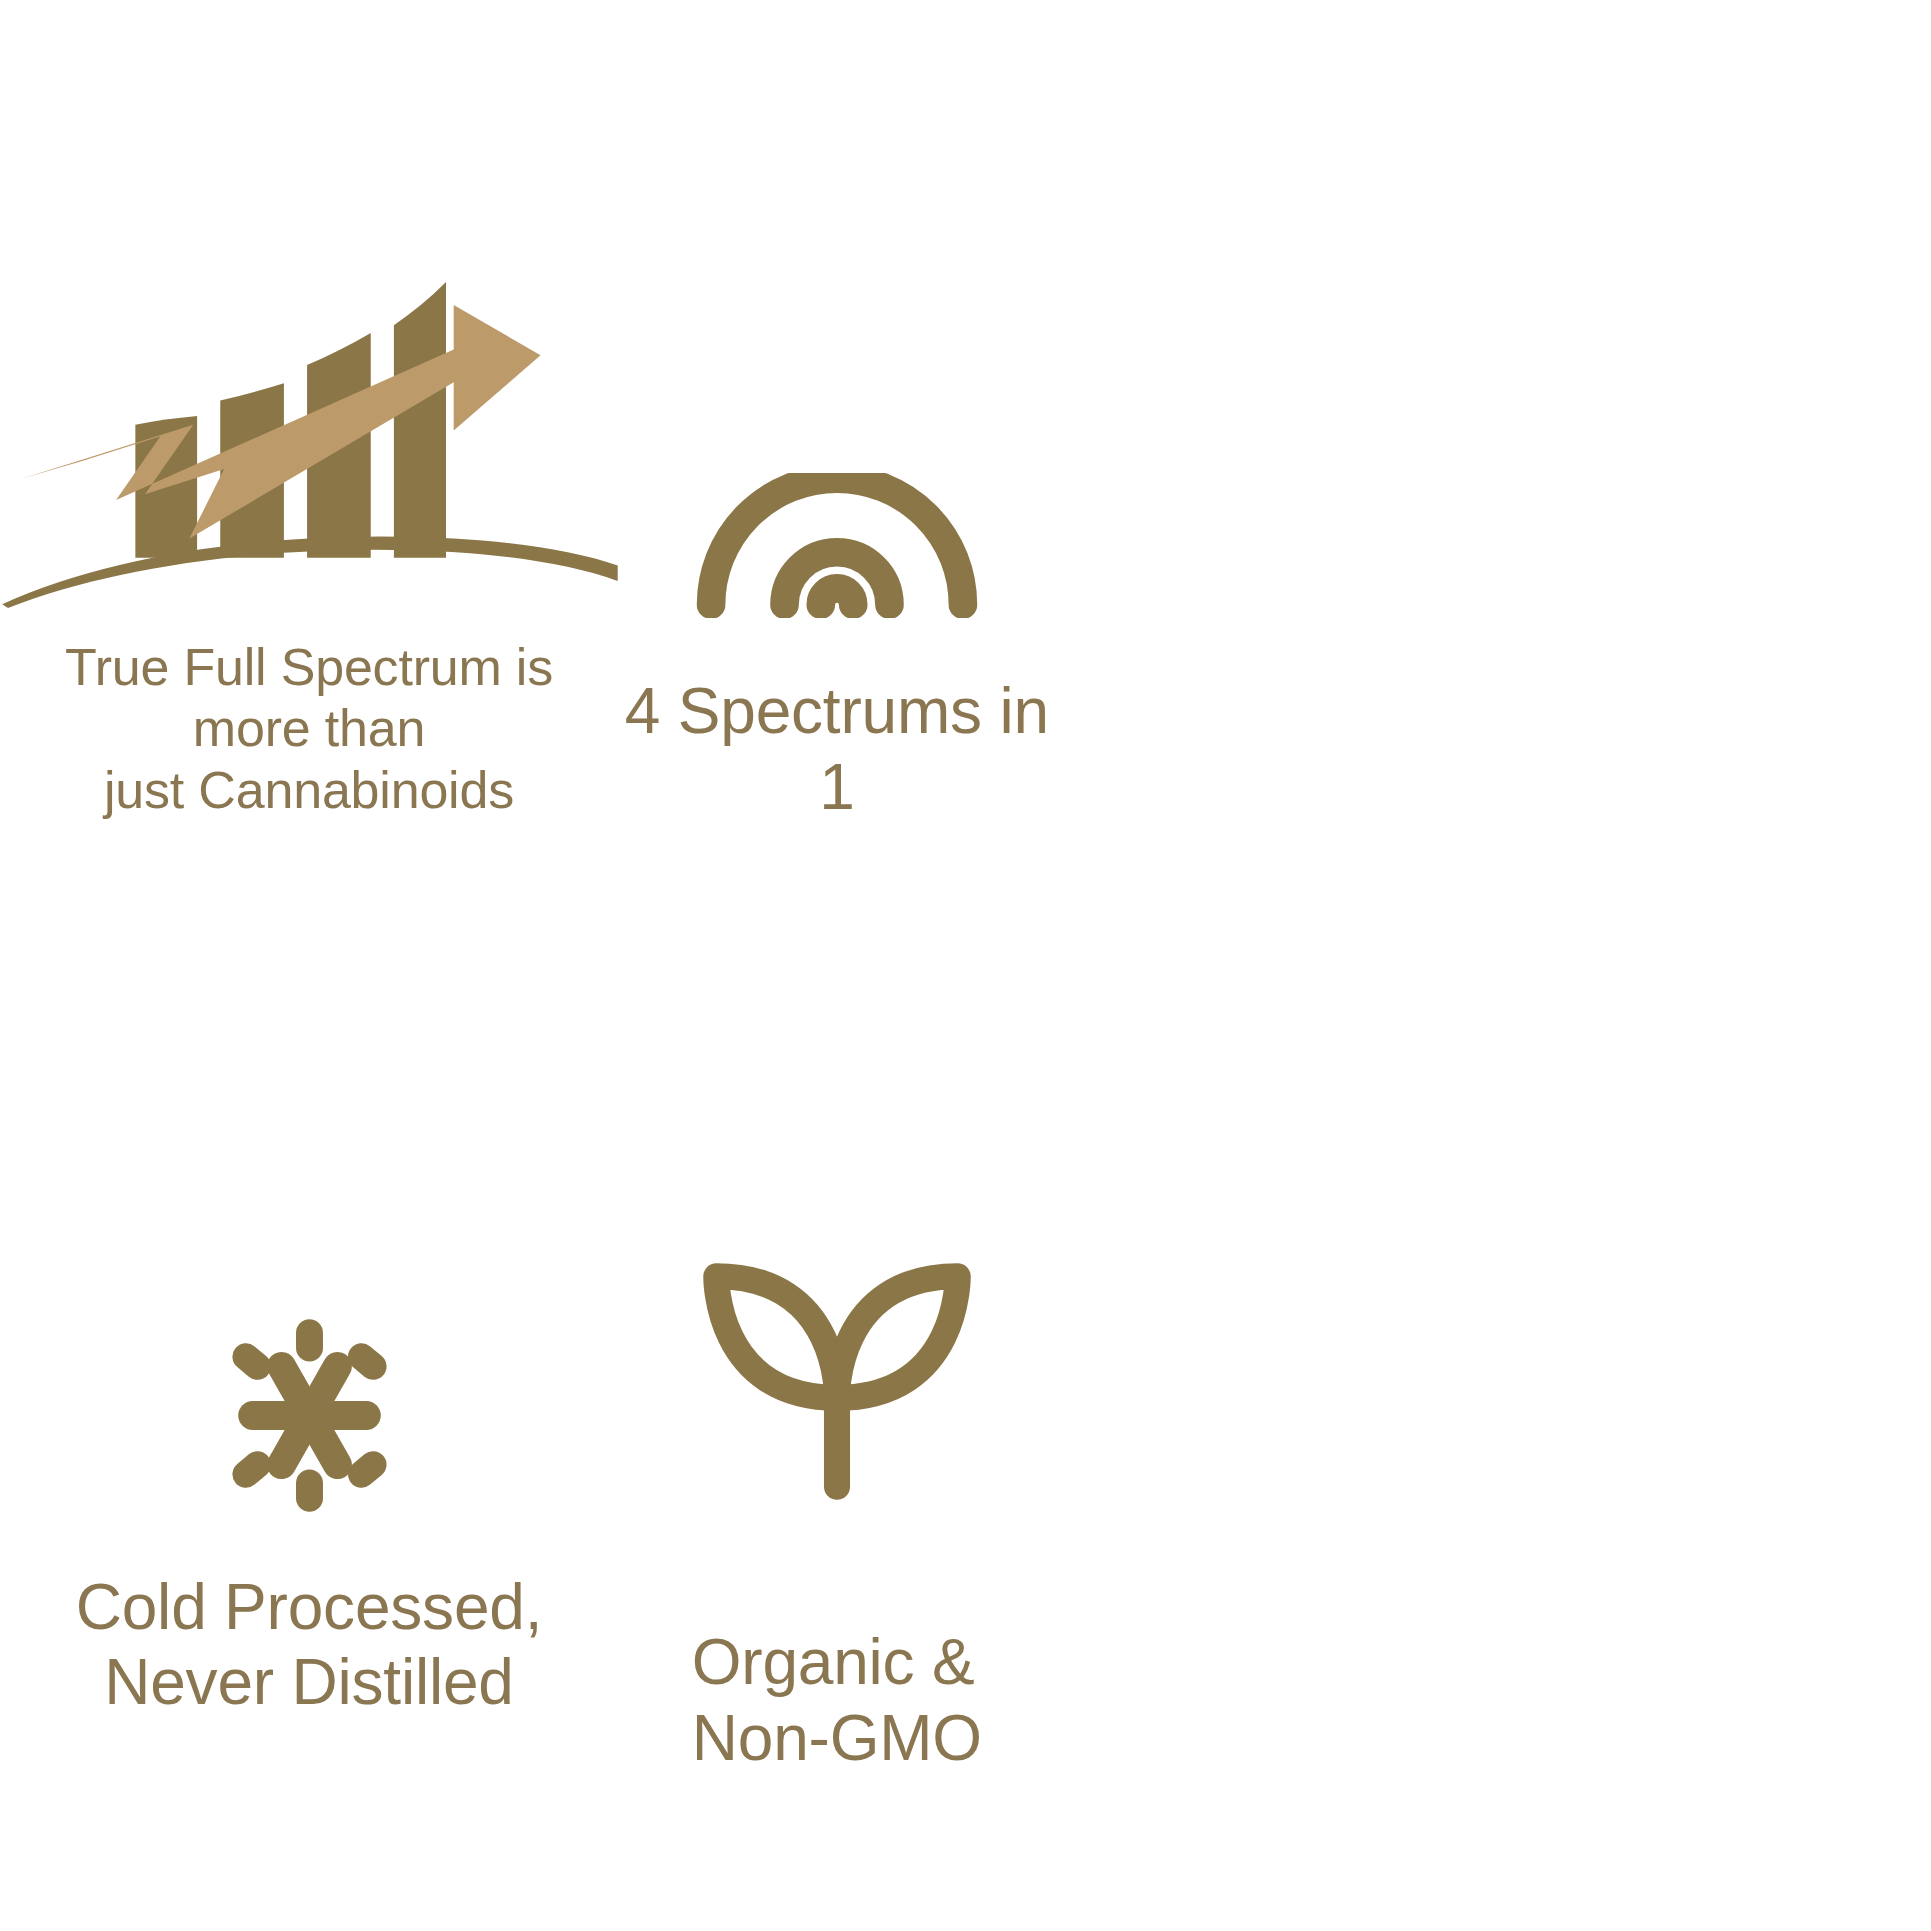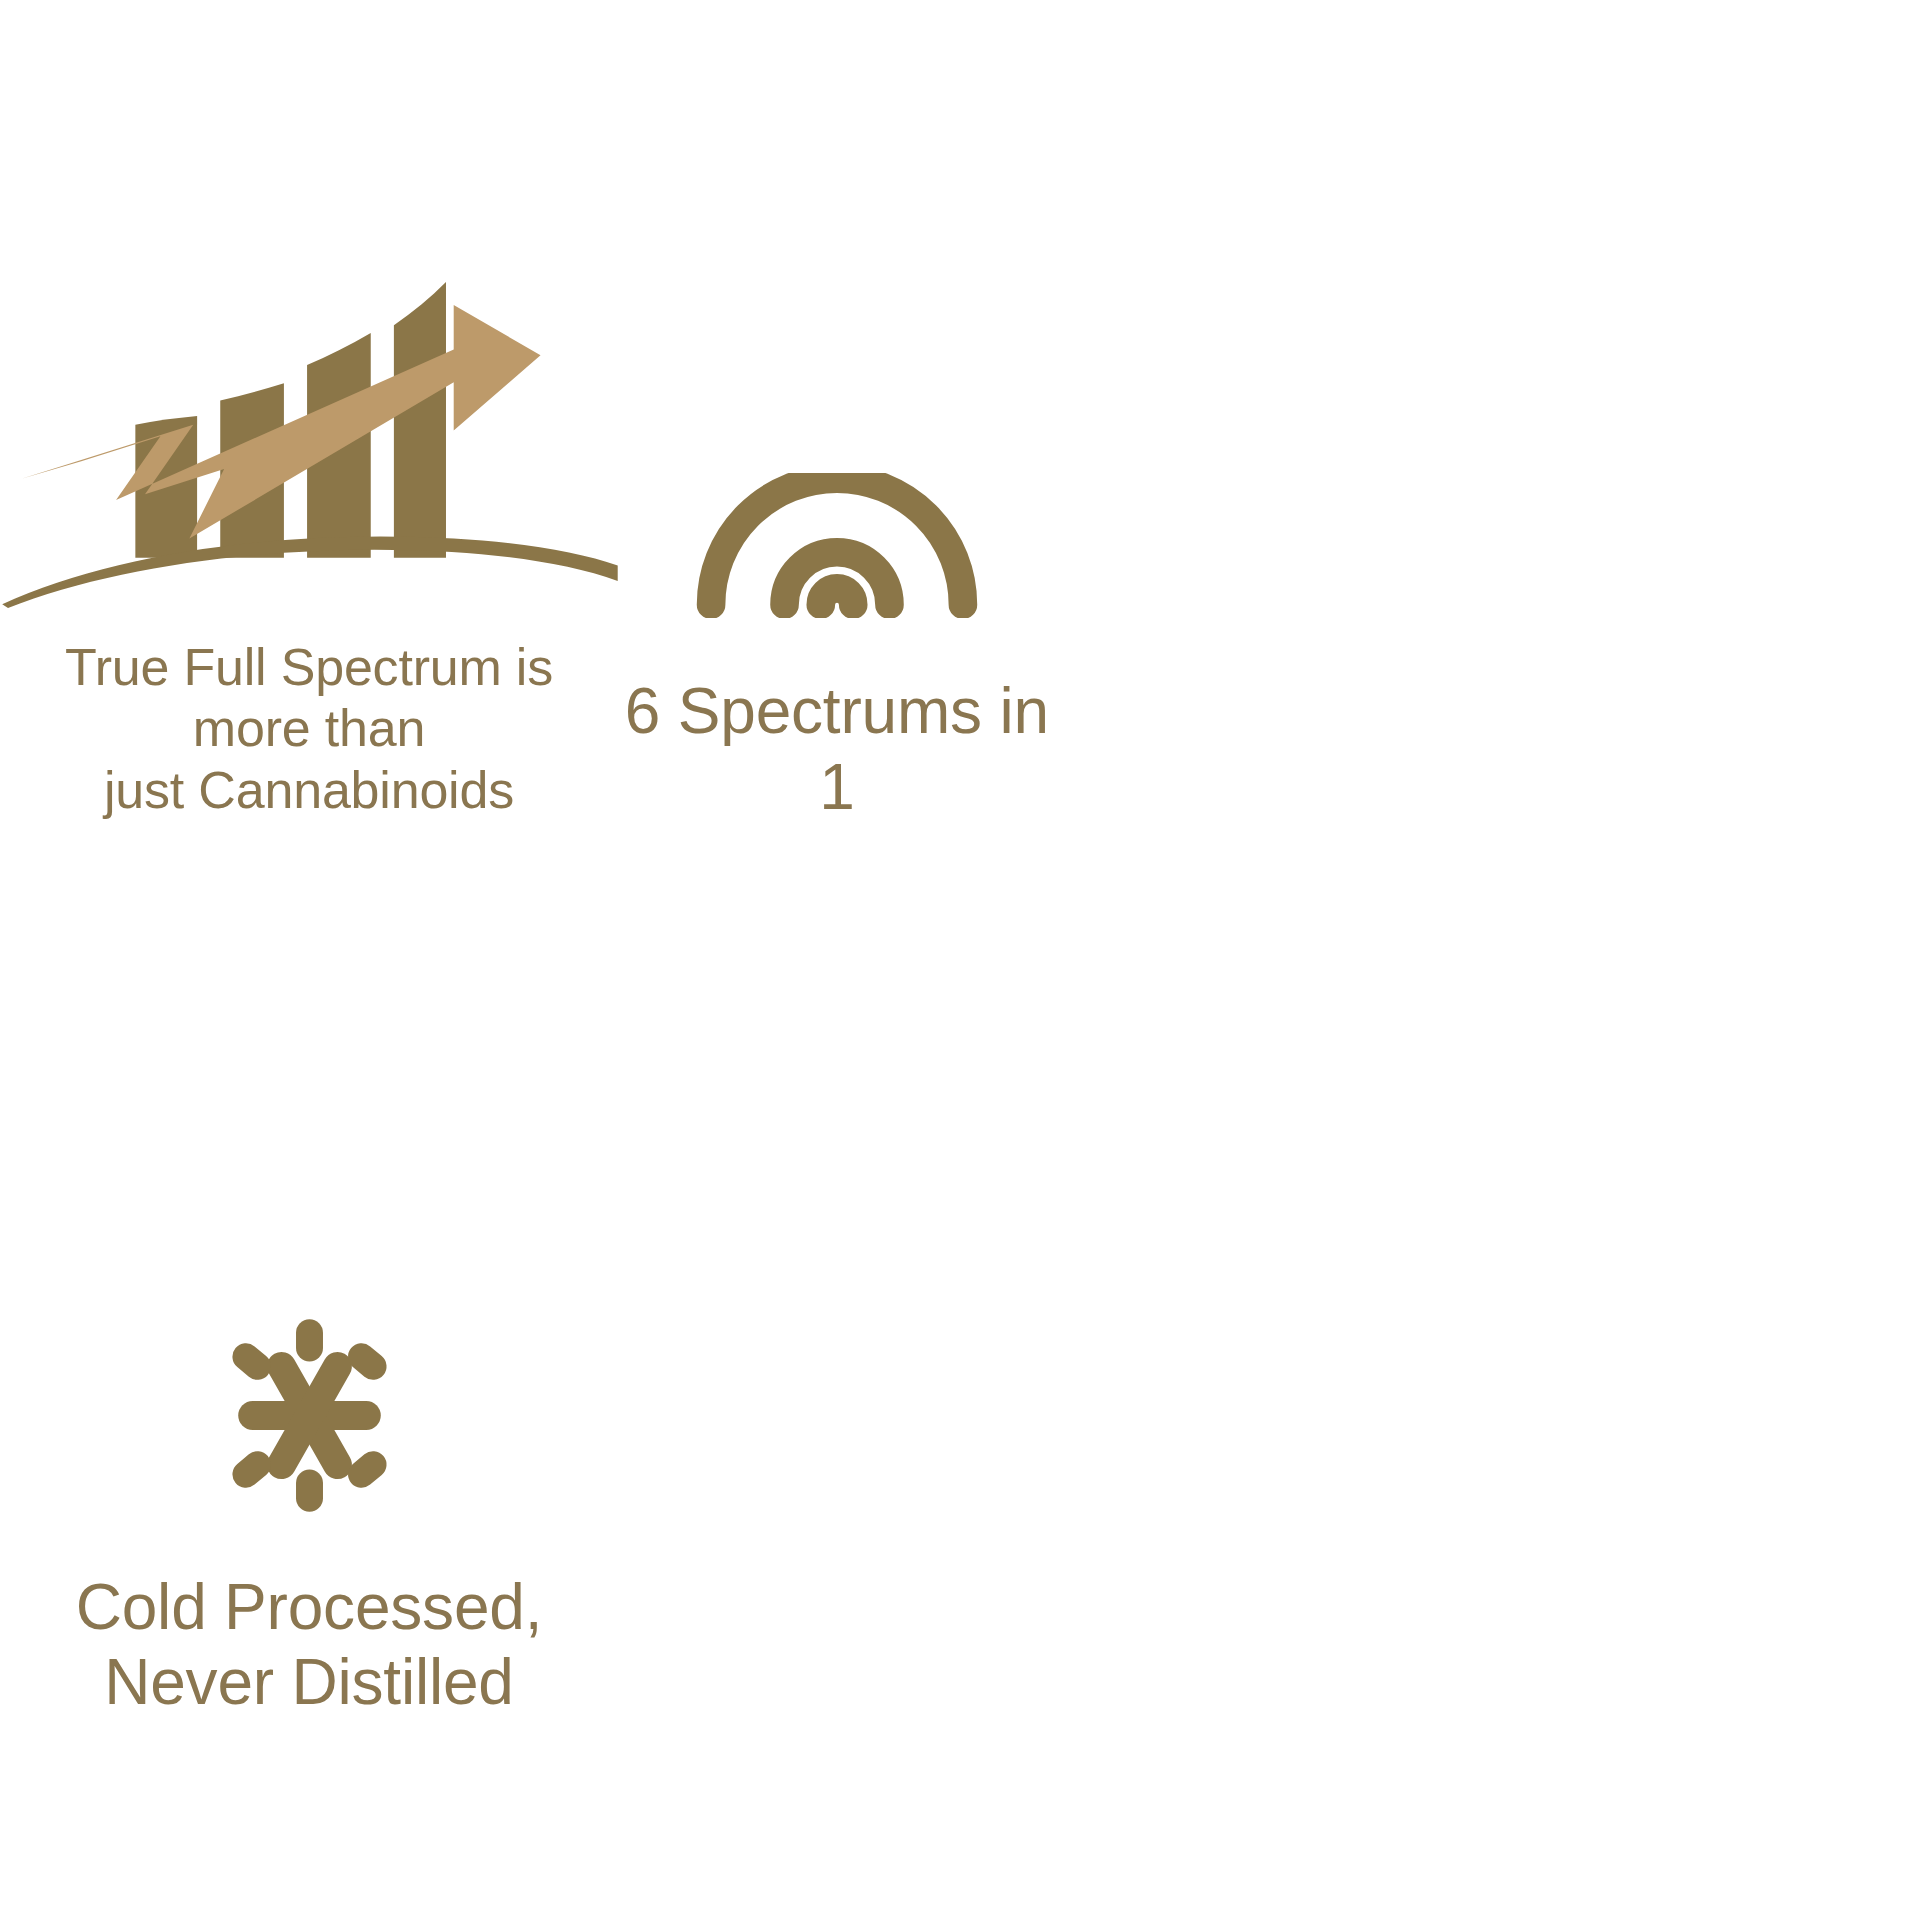--- a/index.html
+++ b/index.html
@@ -106,21 +106,21 @@
   <div class="cell cell-2">
     <div class="icon-wrap">
       <svg class="icon-rainbow" viewBox="0 0 300 152" xmlns="http://www.w3.org/2000/svg">
         <g fill="none" stroke="#8b7648" stroke-linecap="round">
           <path d="M18 138 A132 132 0 0 1 282 138" stroke-width="30"></path>
           <path d="M95 138 A55 55 0 0 1 205 138" stroke-width="30"></path>
           <path d="M133 138 A17 17 0 0 1 167 138" stroke-width="30"></path>
         </g>
       </svg>
     </div>
-    <div class="caption cap-2">6 Spectrums in 1</div>
+    <div class="caption cap-2">4 Spectrums in 1</div>
   </div>
 
   <div class="cell cell-3">
     <div class="icon-wrap">
       <svg class="icon-sun" viewBox="0 0 190 200" xmlns="http://www.w3.org/2000/svg">
         <g stroke="#8b7648" stroke-linecap="round" fill="none">
 
           <line x1="36" y1="100" x2="154" y2="100" stroke-width="30"></line>
           <line x1="66" y1="49" x2="124" y2="151" stroke-width="30"></line>
           <line x1="124" y1="49" x2="66" y2="151" stroke-width="30"></line>
@@ -131,15 +131,33 @@
           <line x1="149" y1="39" x2="161" y2="49" stroke-width="28"></line>
           <line x1="29" y1="161" x2="41" y2="151" stroke-width="28"></line>
           <line x1="149" y1="161" x2="161" y2="151" stroke-width="28"></line>
         </g>
       </svg>
     </div>
     <div class="caption cap-3">Cold Processed,
 Never Distilled</div>
   </div>
 
+  <div class="cell cell-4">
+    <div class="icon-wrap">
+      <svg class="icon-sprout" viewBox="0 0 290 260" xmlns="http://www.w3.org/2000/svg">
+        <g stroke="#8b7648" stroke-width="27" fill="none" stroke-linecap="round" stroke-linejoin="round">
+
+          <path d="M20 22 C20 22 18 148 145 148 C145 148 148 22 20 22 Z"></path>
+
+          <path d="M270 22 C270 22 272 148 145 148 C145 148 142 22 270 22 Z"></path>
+
+          <line x1="145" y1="120" x2="145" y2="240"></line>
+        </g>
+      </svg>
+    </div>
+    <div class="caption cap-4">
+      <span class="cap-4-inner">Organic &amp;
+Non-GMO</span>
+    </div>
+  </div>
 
 </div>
 
 
 </body></html>

